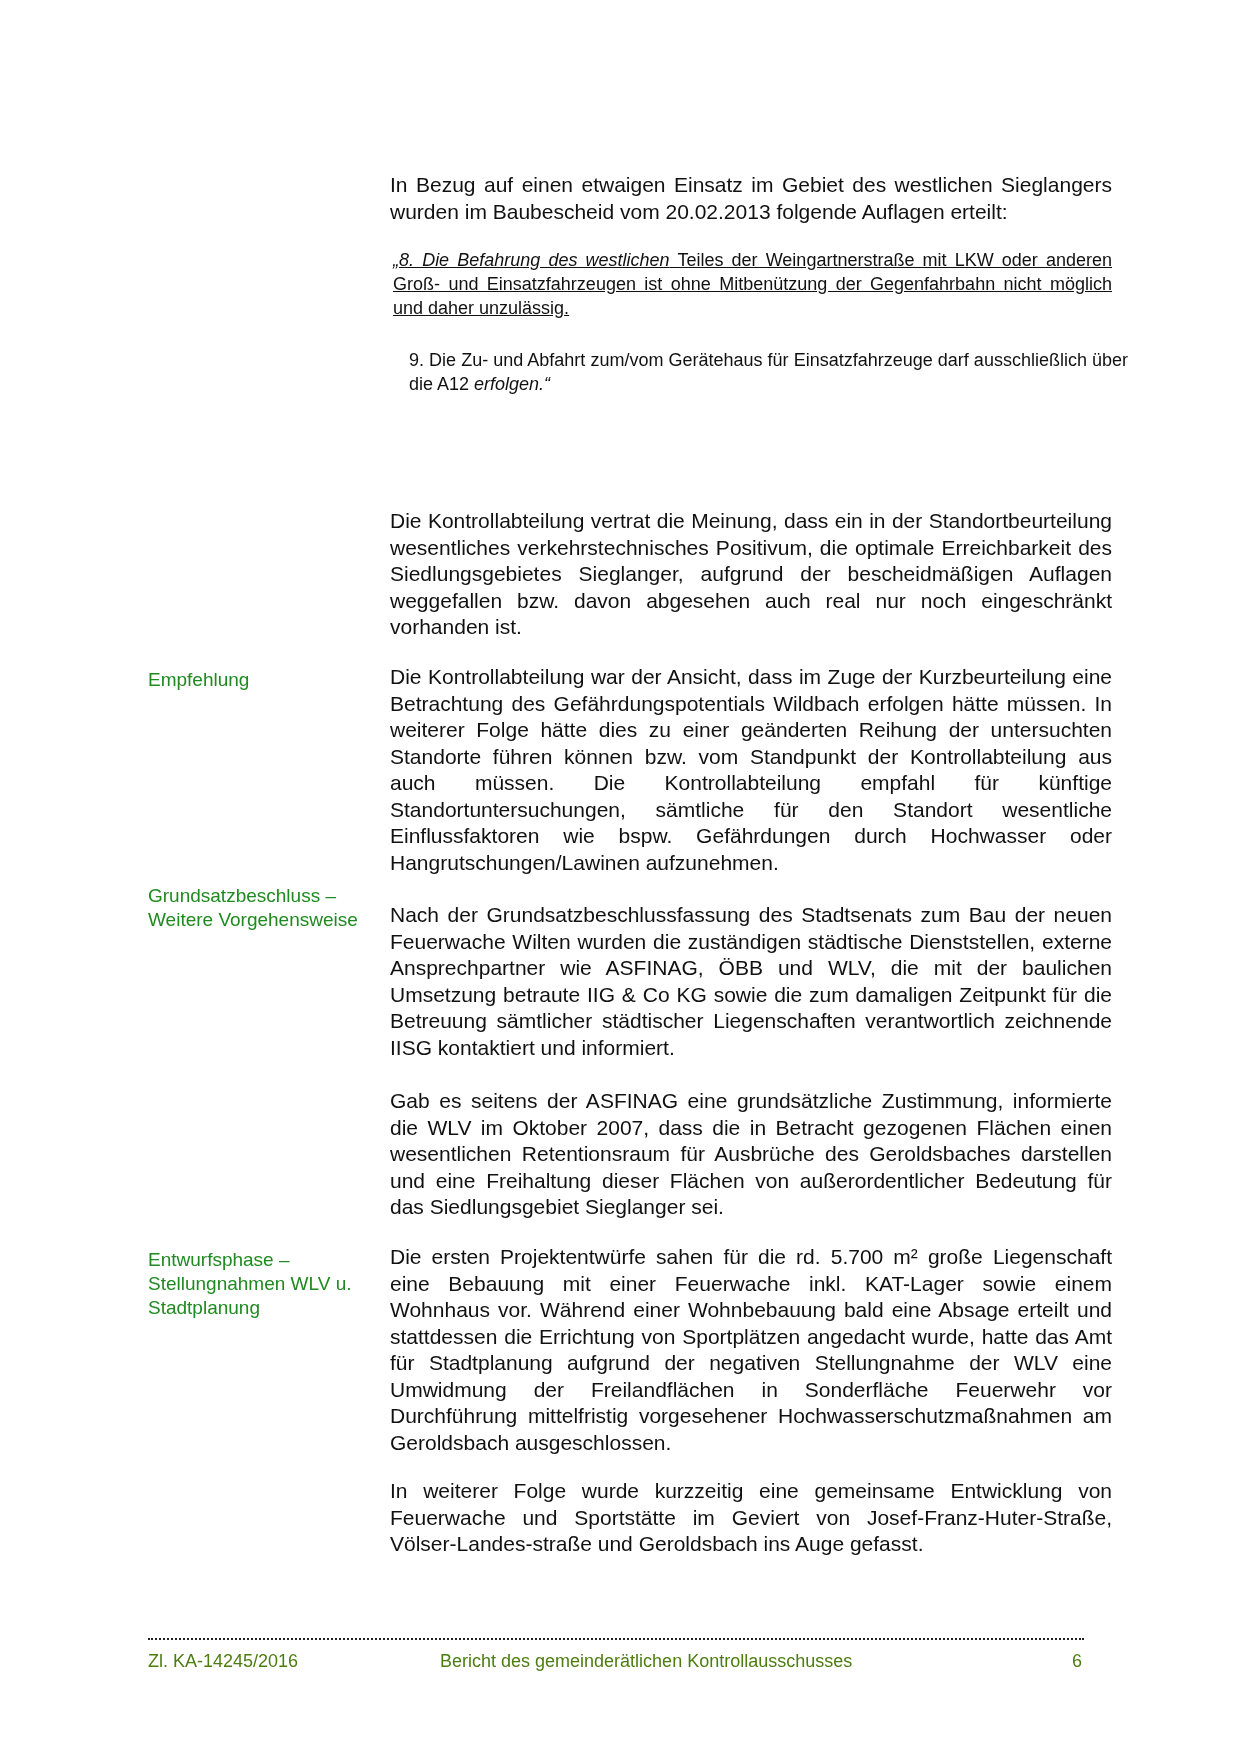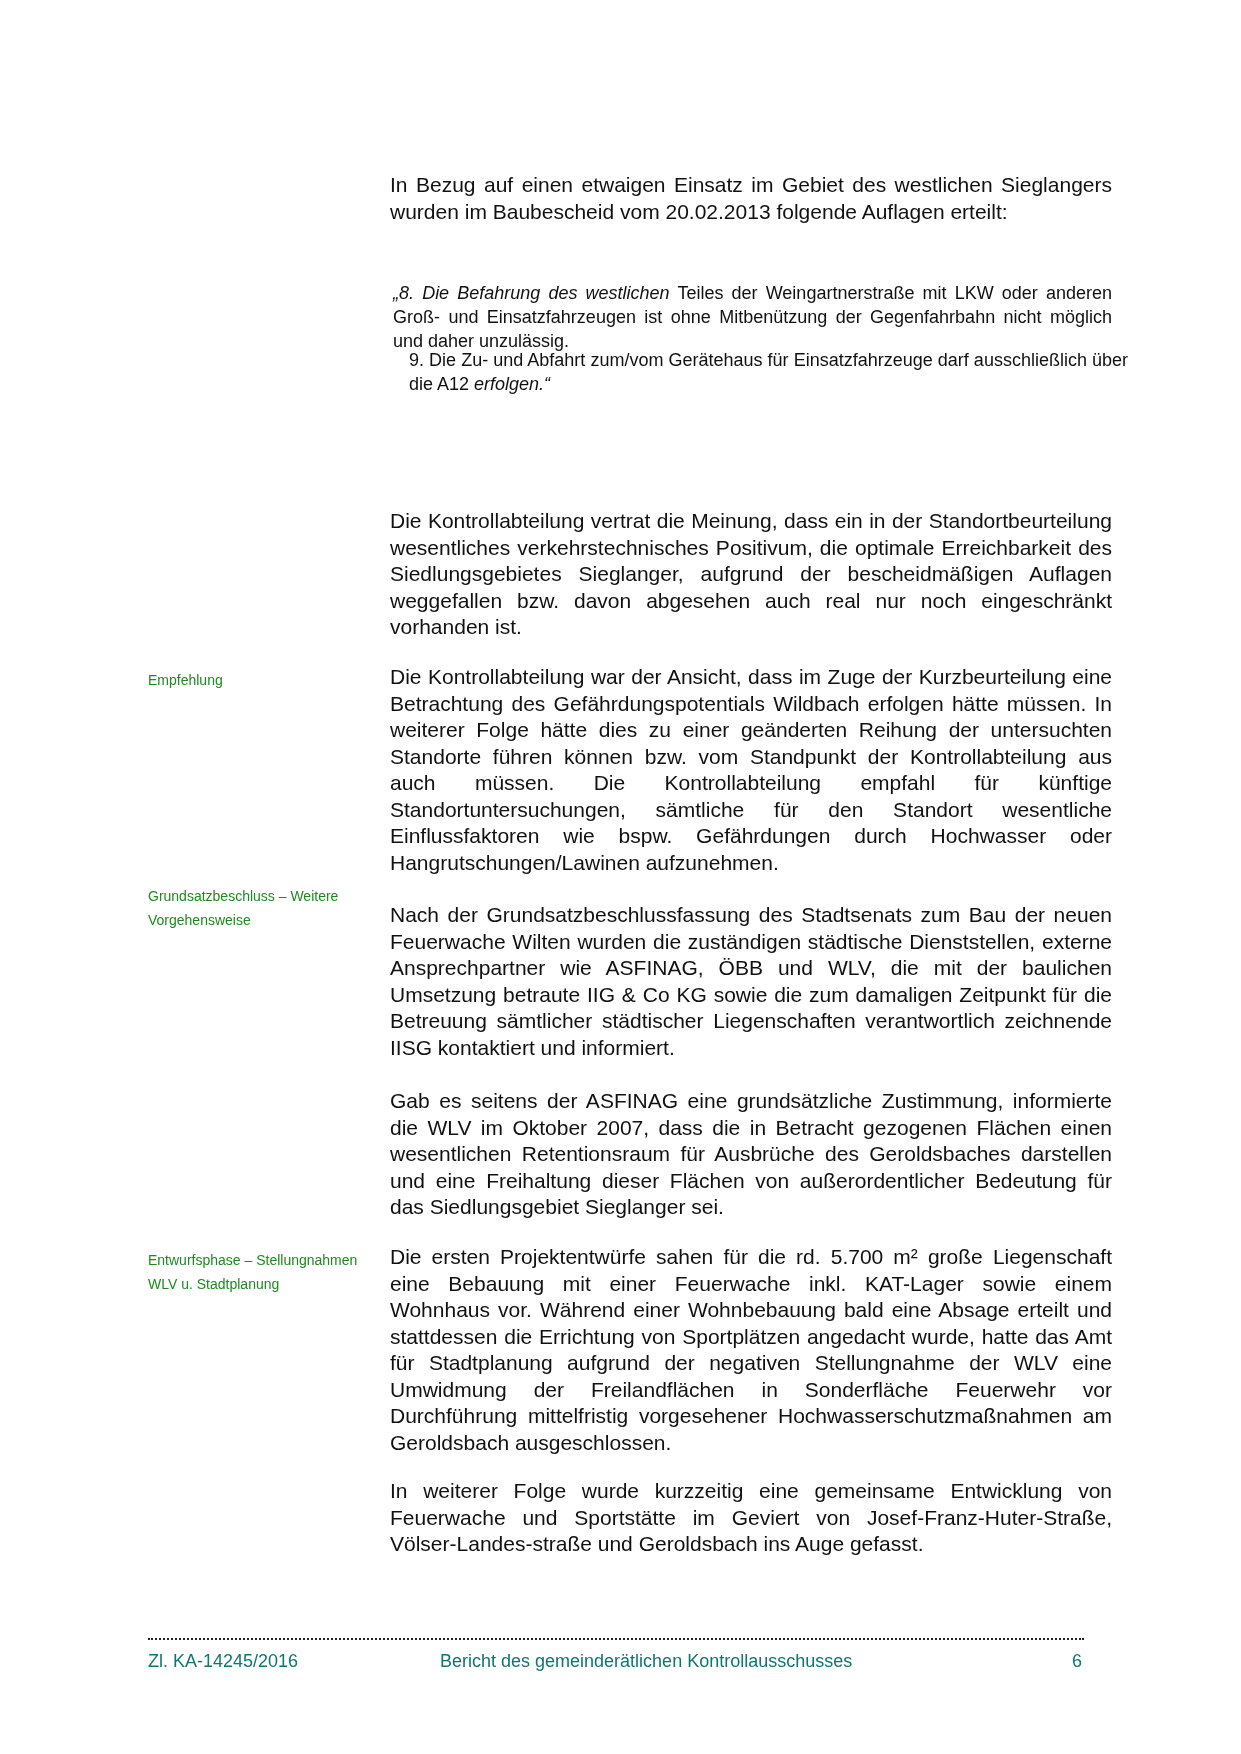--- a/index.html
+++ b/index.html
@@ -3,48 +3,48 @@
 <meta charset="utf-8">
 <style>
   html, body { margin: 0; padding: 0; background: #ffffff; }
   body {
     width: 1241px; height: 1754px; position: relative; overflow: hidden;
     font-family: "Liberation Sans", sans-serif; color: #111111;
   }
   .page { position: absolute; left: 0; top: 0; width: 1241px; height: 1702px; }
   .side {
     position: absolute; left: 148px; width: 230px;
-    color: #1f8a1f; font-size: 14px; line-height: 24px;
+    color: #1f8a1f; font-size: 19px; line-height: 24px;
   }
   .main {
     position: absolute; left: 390px; width: 722px;
     font-size: 21px; line-height: 26.5px; text-align: justify;
     hyphens: manual;
   }
   .quote {
     position: absolute; left: 393px; width: 719px;
     font-size: 18px; line-height: 24px; text-align: justify;
   }
   .quote i { font-style: italic; }
   .footer-rule {
     position: absolute; left: 148px; top: 1638px; width: 936px;
     border-top: 2px dotted #222; height: 0;
   }
   .footer {
-    position: absolute; top: 1650px; font-size: 18px; line-height: 22px; color: #0f766e;
+    position: absolute; top: 1650px; font-size: 18px; line-height: 22px; color: #4d7c0f;
   }
 </style>
 </head>
 <body>
 
 <div class="page">
 
   <div class="main" style="top:172px;">In Bezug auf einen etwaigen Einsatz im Gebiet des westlichen Sieg­langers wurden im Baubescheid vom 20.02.2013 folgende Auflagen erteilt:</div>
 
-  <div class="quote" style="top:281px;">
+  <div class="quote" style="top:248px;text-decoration:underline;">
     <i>„8. Die Befahrung des westlichen</i><span> Teiles der Weingartnerstraße mit LKW oder anderen Groß- und Einsatzfahrzeugen ist ohne Mitbenützung der Gegenfahr­bahn nicht möglich und daher unzulässig.</span>
   </div>
 
   <div class="quote" style="top:348px;margin-left:16px;">
     <span>9. Die Zu- und Abfahrt zum/vom Gerätehaus für Einsatzfahrzeuge darf aus­schließlich über die A12 </span><i>erfolgen.“</i>
   </div>
 
 
   <div class="main" style="top:508px;">Die Kontrollabteilung vertrat die Meinung, dass ein in der Standortbeur­teilung wesentliches verkehrstechnisches Positivum, die optimale Er­reichbarkeit des Siedlungsgebietes Sieglanger, aufgrund der be­scheidmäßigen Auflagen weggefallen bzw. davon abgesehen auch real nur noch eingeschränkt vorhanden ist.</div>
 

